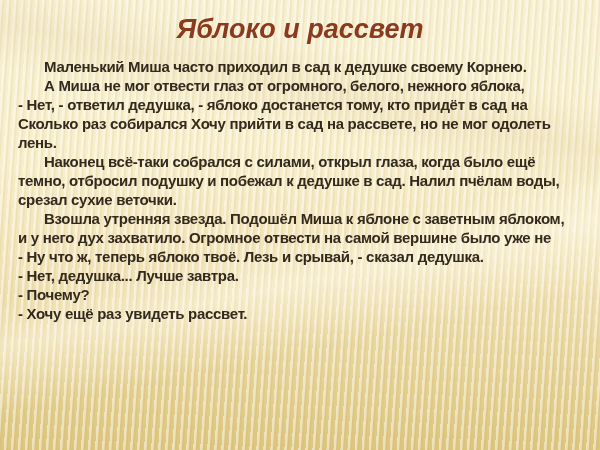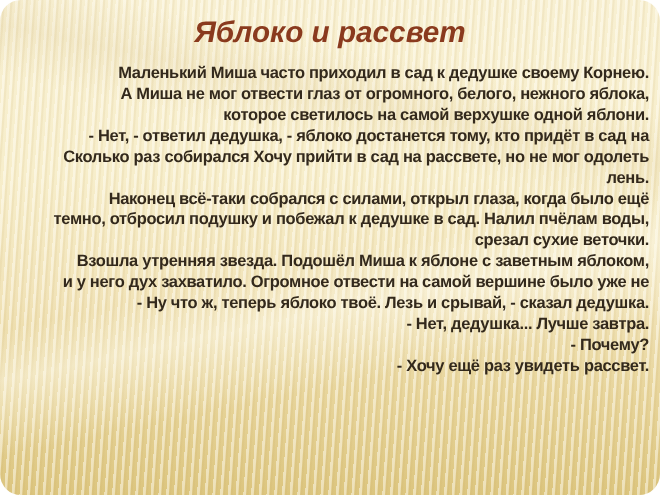--- a/index.html
+++ b/index.html
@@ -24,57 +24,54 @@
         rgba(196,166,98,0.12) 3px,
         rgba(196,166,98,0.12) 4px,
         rgba(255,253,244,0.00) 5px,
         rgba(255,253,244,0.00) 7px),
       linear-gradient(180deg,
         #f8f0d2 0%,
         #f7eecb 35%,
         #f1e3b8 60%,
         #e7d49a 80%,
         #dcc57e 100%);
-    border-radius: 19px;
   }
   .title {
     margin: 0;
     padding-top: 13px;
     text-align: center;
     font-size: 27px;
     line-height: 32px;
     font-weight: bold;
     font-style: italic;
     color: #8a3a1e;
   }
   .body-text {
     margin-top: 12px;
     padding-left: 18px;
     padding-right: 10px;
     color: #33291c;
     font-size: 15px;
     font-weight: bold;
     letter-spacing: -0.3px;
-    text-align: right;
   }
   .line {
     line-height: 19px;
     white-space: nowrap;
   }
   .line.indent { padding-left: 26px; }
 </style>
 </head>
 <body>
 
 <div class="slide">
   <h1 class="title">Яблоко и рассвет</h1>
   <div class="body-text">
     <div class="line indent">Маленький Миша часто приходил в сад к дедушке своему Корнею.</div>
     <div class="line indent">А Миша не мог отвести глаз от огромного, белого, нежного яблока,</div>
-    <div class="line">которое светилось на самой верхушке одной яблони.</div>
     <div class="line">- Нет, - ответил дедушка, - яблоко достанется тому, кто придёт в сад на</div>
     <div class="line">Сколько раз собирался Хочу прийти в сад на рассвете, но не мог одолеть</div>
     <div class="line">лень.</div>
     <div class="line indent">Наконец всё-таки собрался с силами, открыл глаза, когда было ещё</div>
     <div class="line">темно, отбросил подушку и побежал к дедушке в сад. Налил пчёлам воды,</div>
     <div class="line">срезал сухие веточки.</div>
     <div class="line indent">Взошла утренняя звезда. Подошёл Миша к яблоне с заветным яблоком,</div>
     <div class="line">и у него дух захватило. Огромное отвести на самой вершине было уже не</div>
     <div class="line">- Ну что ж, теперь яблоко твоё. Лезь и срывай, - сказал дедушка.</div>
     <div class="line">- Нет, дедушка... Лучше завтра.</div>

